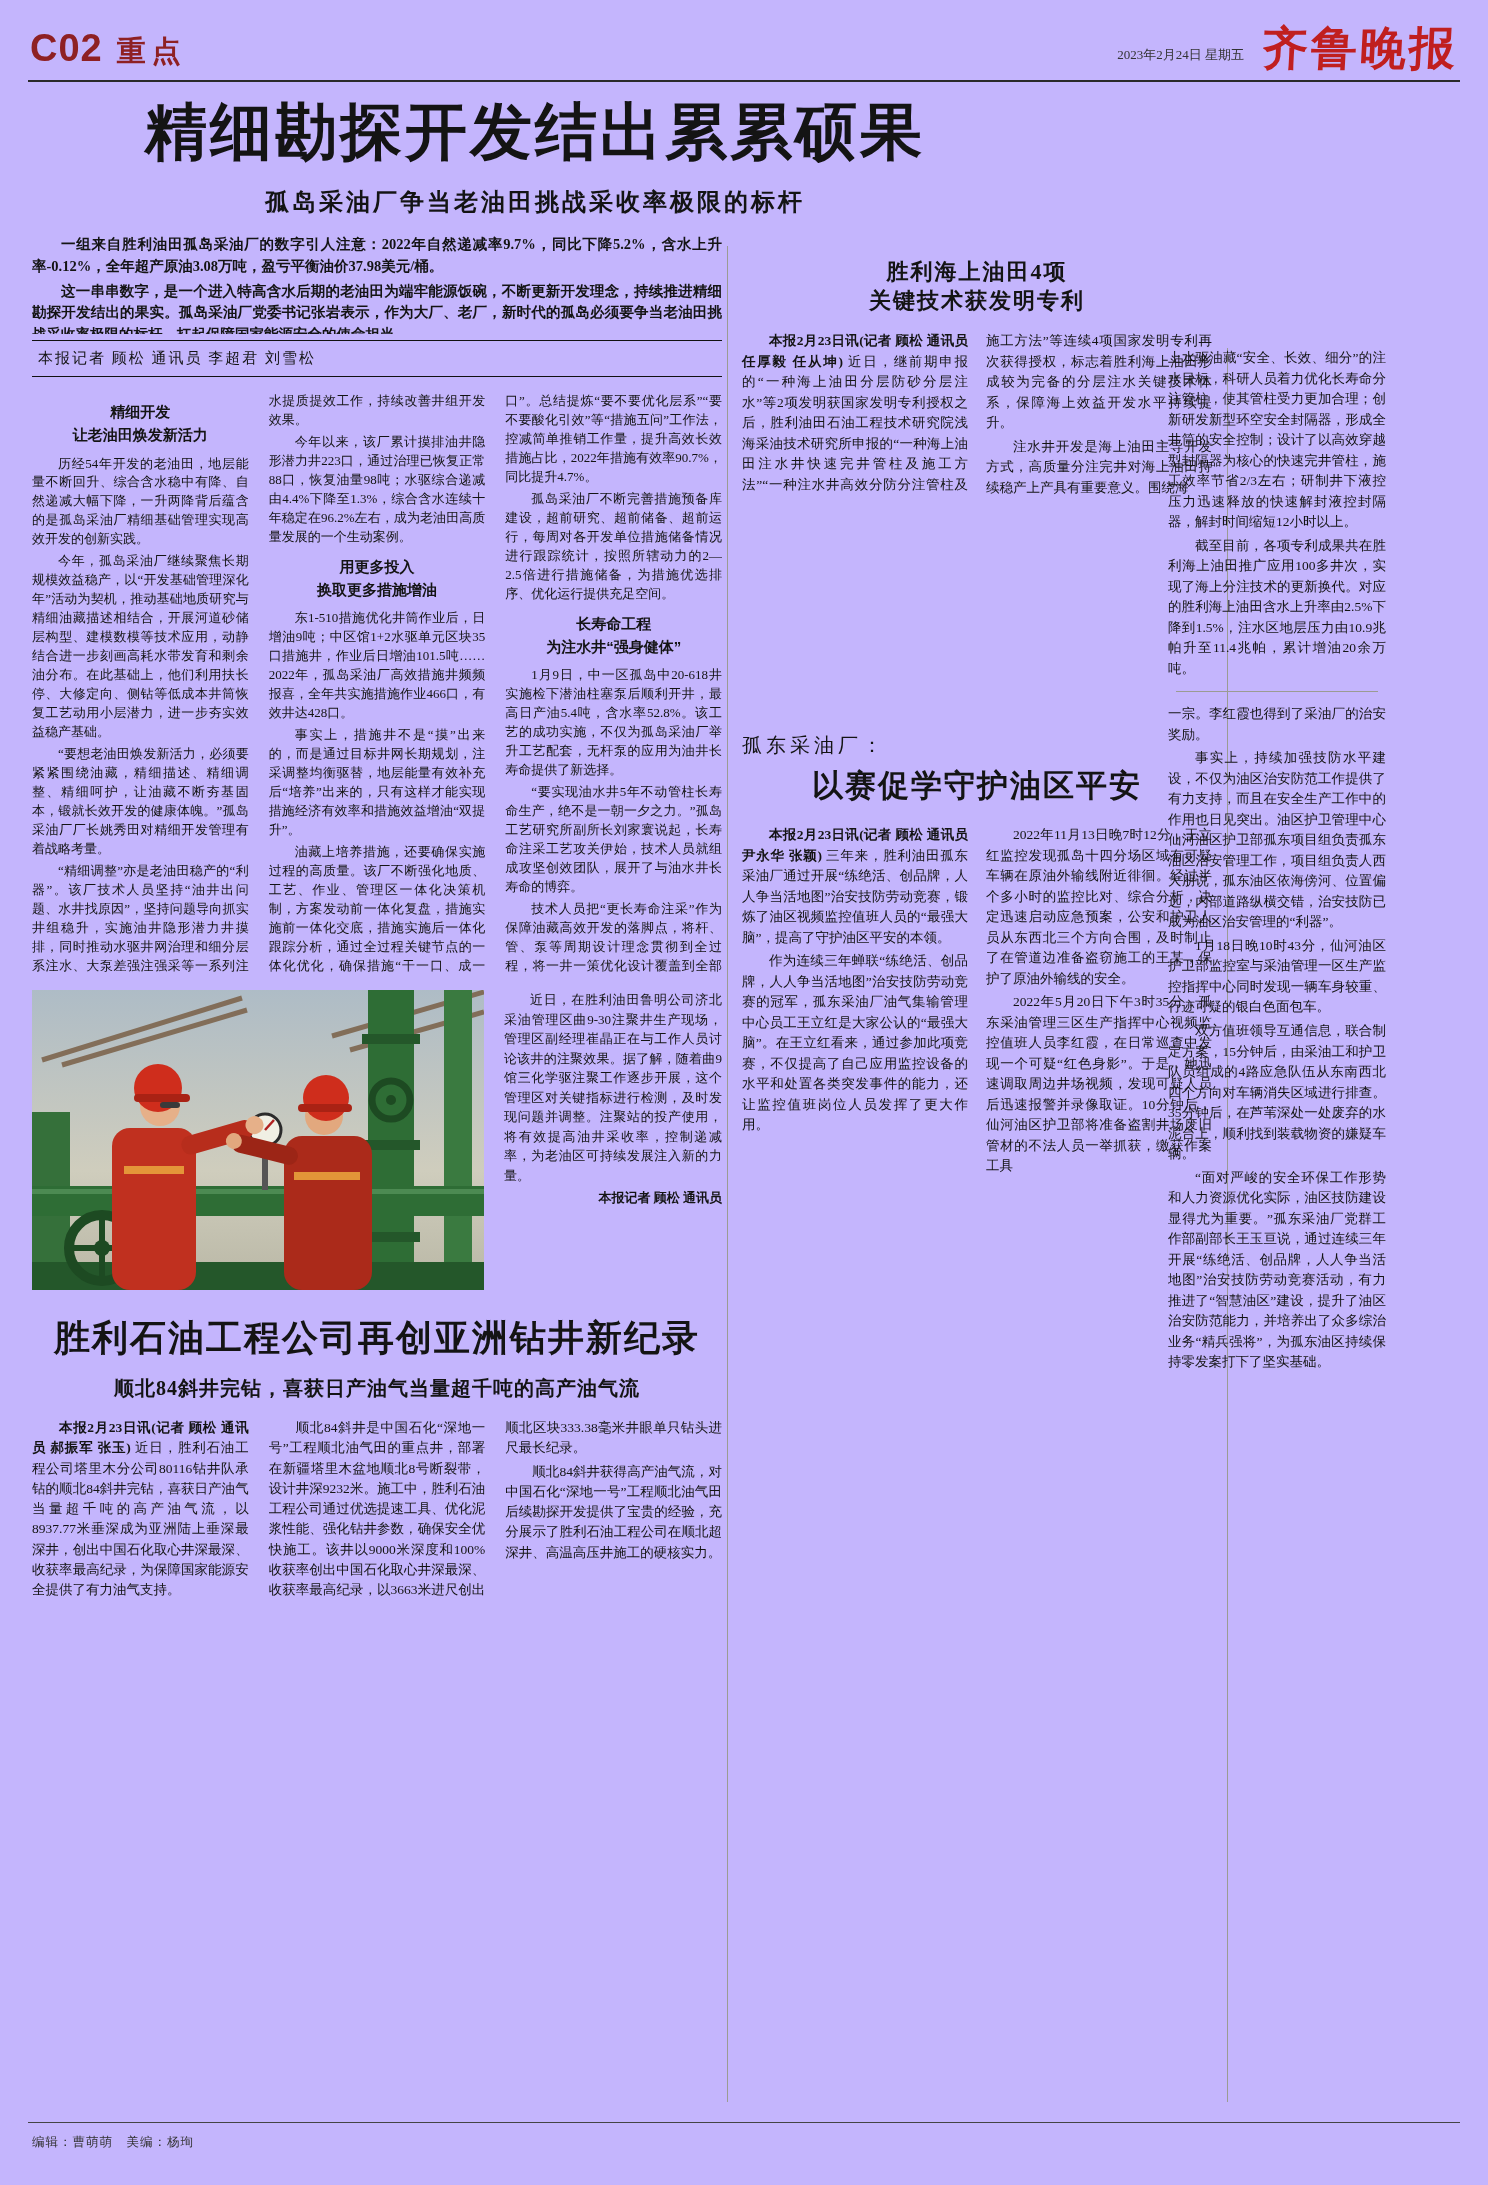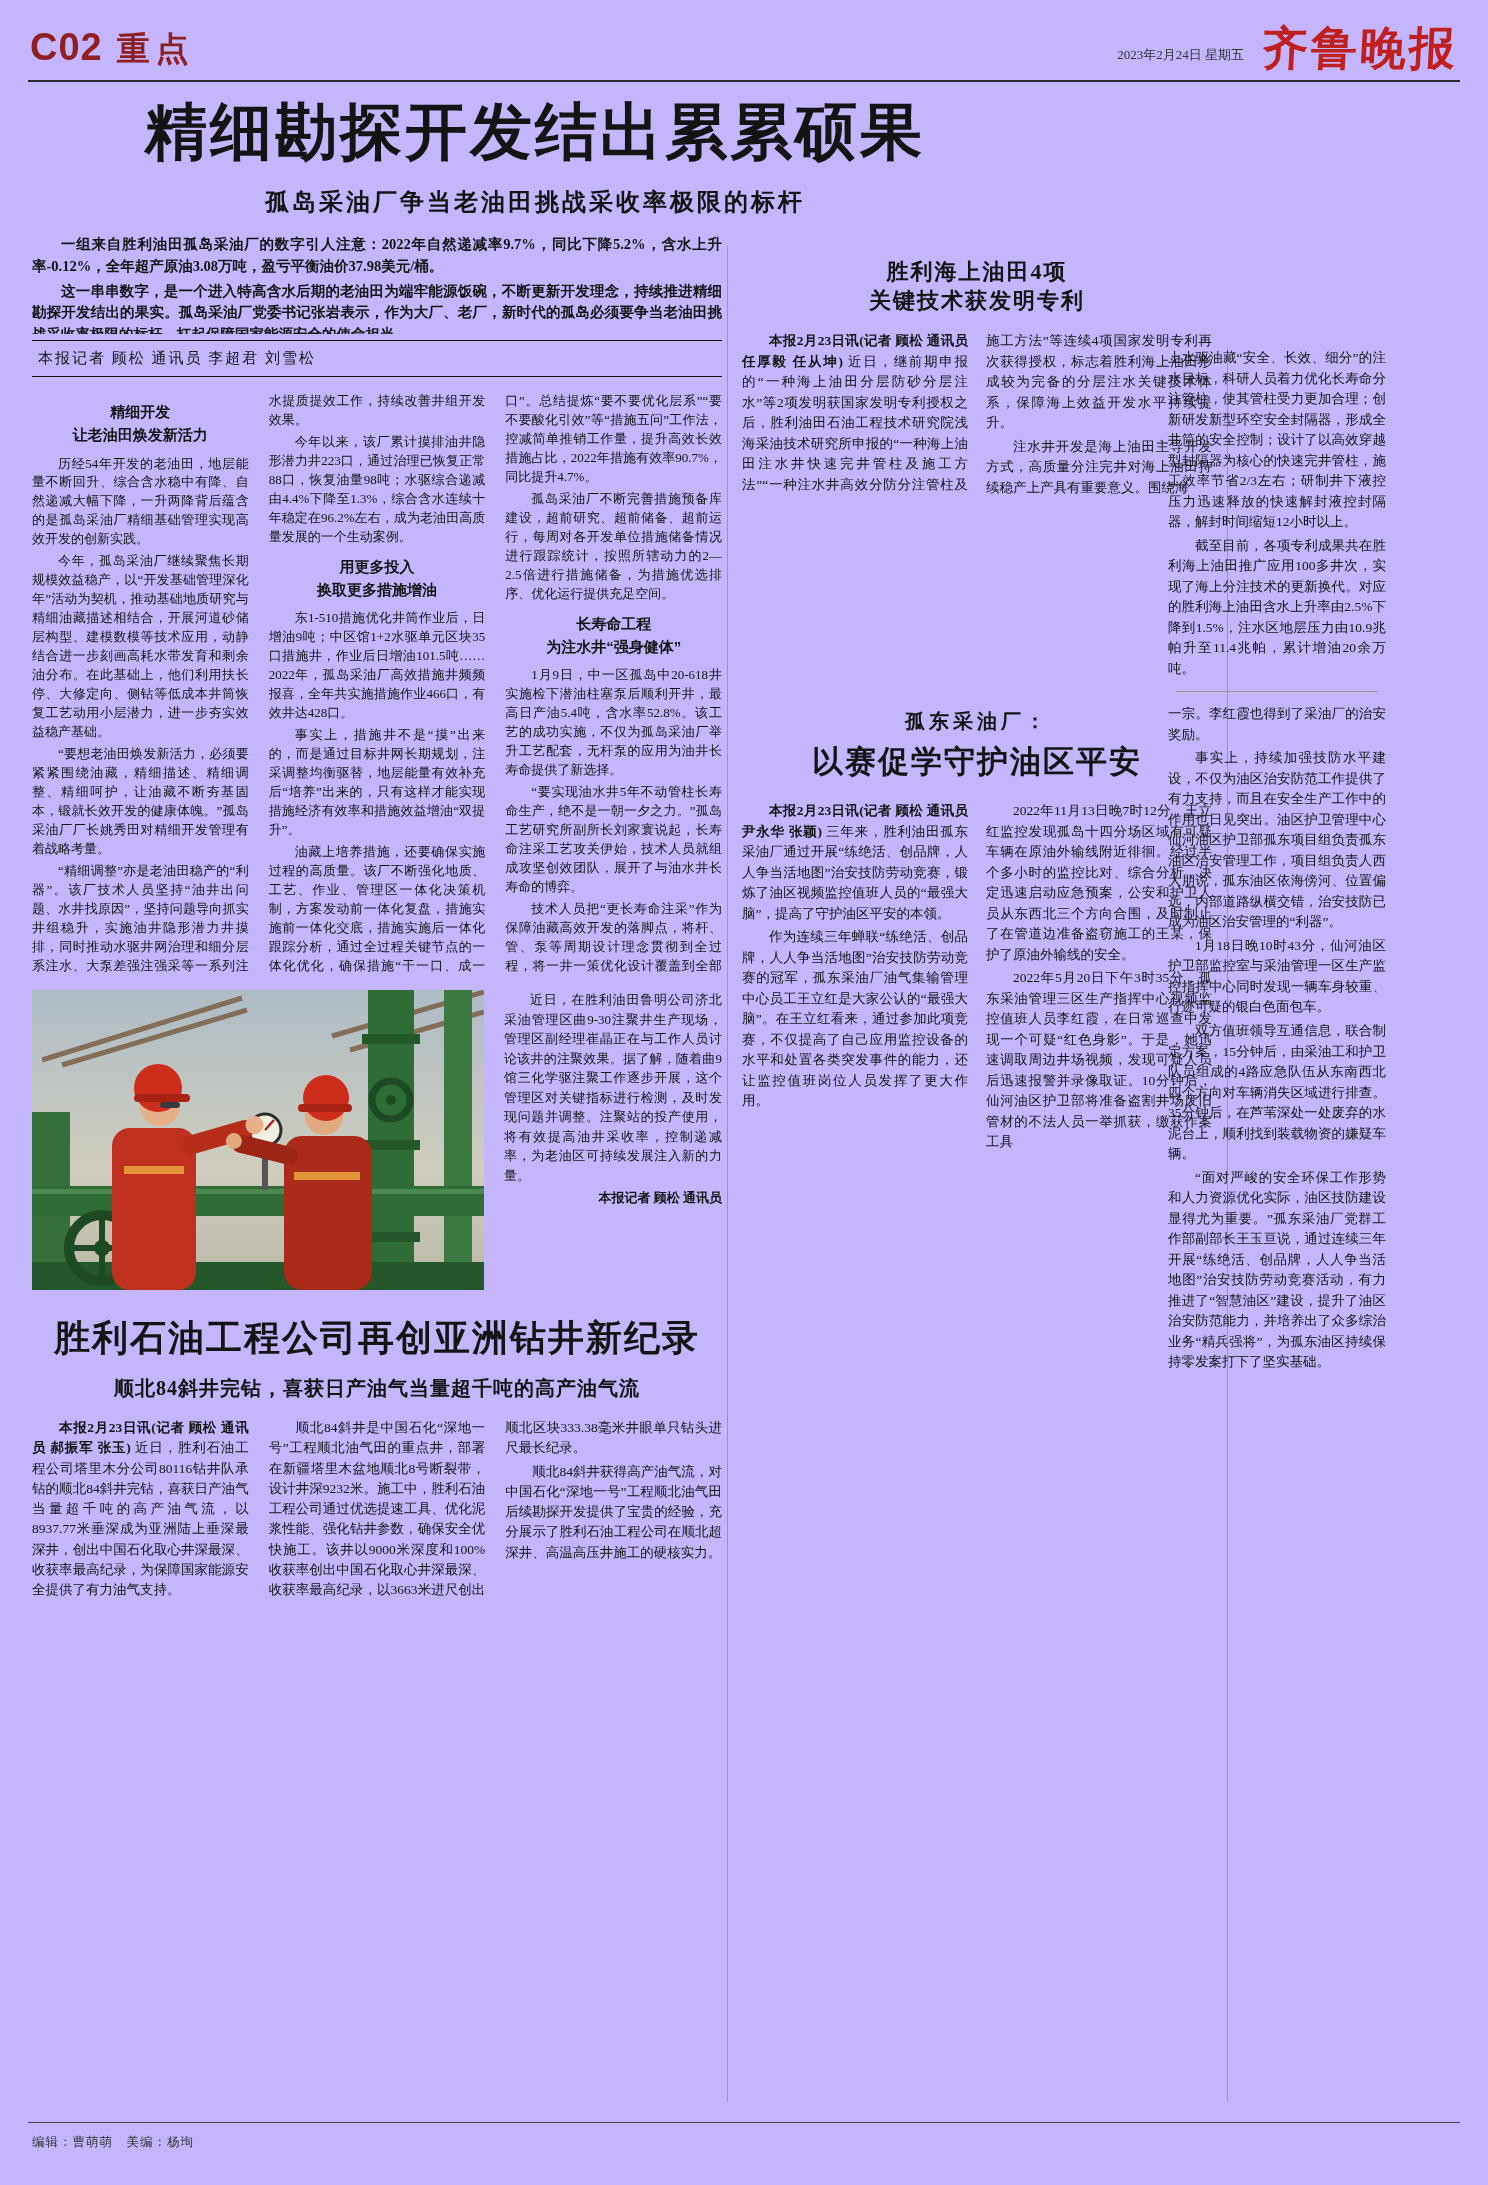--- a/index.html
+++ b/index.html
@@ -8,21 +8,21 @@
     position:relative; width:1488px; height:2185px; margin:0 auto;
     background:#c4b5fd; color:#141414; overflow:hidden;
     font-family:"Liberation Serif","DejaVu Serif",serif;
   }
   
   .masthead { position:absolute; left:30px; right:30px; top:16px; height:56px;
     display:flex; justify-content:space-between; align-items:flex-end; }
   .mast-left { display:flex; align-items:baseline; gap:14px; }
   .page-no { font-family:"Liberation Sans","DejaVu Sans",sans-serif; font-weight:bold;
     font-size:38px; color:#8e2023; letter-spacing:1px; }
-  .section-name { font-weight:bold; font-size:33px; color:#8e2023; letter-spacing:6px; }
+  .section-name { font-weight:bold; font-size:29px; color:#8e2023; letter-spacing:6px; }
   .mast-right { display:flex; align-items:flex-end; gap:18px;text-align:right; }
   .mast-date { font-size:13px; color:#333; padding-bottom:8px; }
   .paper-logo { font-weight:bold; font-size:46px; color:#c01f1f; letter-spacing:3px;
     font-family:"Liberation Serif",serif; transform:skewX(-3deg); line-height:1; }
   .mast-rule { position:absolute; left:28px; right:28px; top:80px; border-top:2px solid #2a2a2a; }
   
   .lead-headline { position:absolute; left:30px; top:98px; width:1010px; text-align:center;
     font-size:62px; font-weight:bold; letter-spacing:3px; line-height:1.1; }
   .lead-subheadline { position:absolute; left:30px; top:186px; width:1010px; text-align:center;
     font-size:24px; font-weight:600; letter-spacing:3px; }
@@ -55,21 +55,21 @@
   .v-rule { position:absolute; width:0; border-left:1px solid #9b9b93; }
   .rule-main { left:727px; top:246px; height:1856px; }
   .rule-strip { left:1227px; top:348px; height:1754px; }
   
   .art-patents { position:absolute; left:742px; top:250px; width:470px; }
   .art-headline { text-align:center; font-size:22px; font-weight:bold; line-height:1.3; letter-spacing:2px;margin-top:8px; }
   .art-patents .cols2 { margin-top:16px; }
   .cols2 { column-count:2; column-gap:18px; font-size:13.5px; line-height:1.52; }
   
   .art-security { position:absolute; left:742px; top:708px; width:470px; }
-  .kicker { text-align:center; font-size:20px; font-weight:bold; letter-spacing:4px; }
+  .kicker { text-align:left; font-size:20px; font-weight:normal; letter-spacing:4px;margin-top:24px; }
   .art-headline2 { text-align:center; font-size:31px; font-weight:bold; letter-spacing:2px; margin-top:6px; }
   .art-security .cols2 { margin-top:18px; }
   
   .strip { position:absolute; left:1168px; top:348px; width:218px;
     font-size:13.5px; line-height:1.52; }
   .strip-divider { border-top:1px solid #9b9b93; margin:12px 8px; }
   
   .art-record { position:absolute; left:32px; top:1314px; width:690px; }
   .record-headline { text-align:center; font-size:36px; font-weight:bold; letter-spacing:2px; }
   .record-subheadline { text-align:center; font-size:20px; font-weight:600; letter-spacing:1px; margin-top:12px; }

